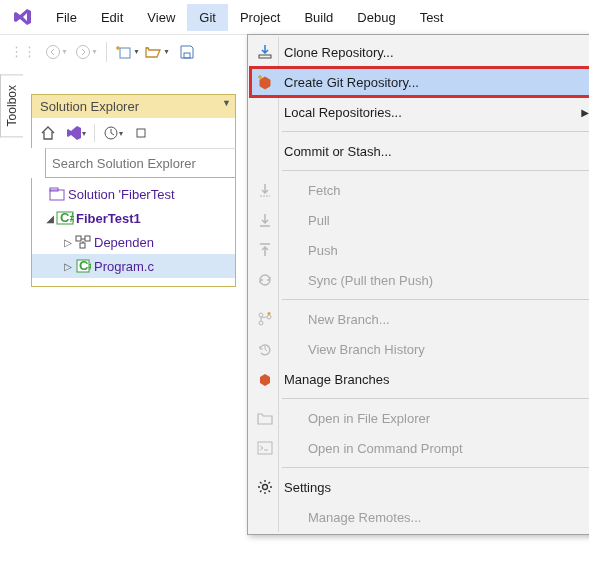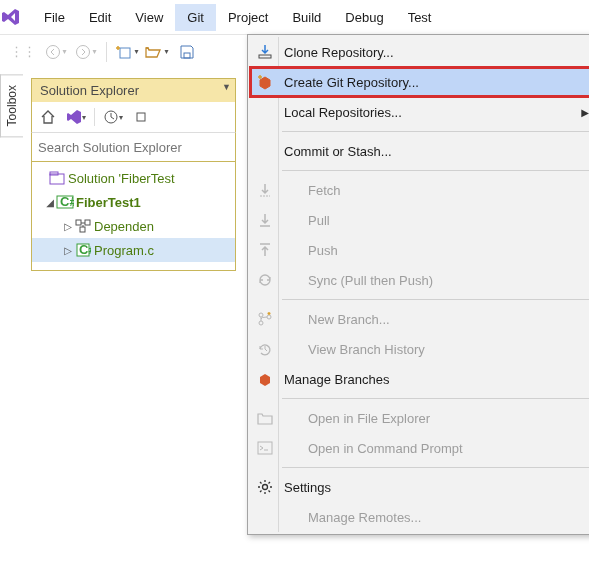--- a/index.html
+++ b/index.html
@@ -1,45 +1,45 @@
 <!DOCTYPE html>
 <html><head>
 <meta charset="utf-8">
 <style>
   * { margin: 0; padding: 0; box-sizing: border-box; font-family: "Segoe UI", Arial, sans-serif; font-size: 13px; }
   body { background: #fff; width: 589px; height: 586px; overflow: hidden; position: relative; }
 
-  .menubar { display: flex; align-items: center; height: 34px; background: #fff; padding-left: 0; }
+  .menubar { display: flex; align-items: center; height: 34px; background: #fff; padding-left: 12px; }
   .logo { width: 22px; height: 22px; margin-right: 10px; display:flex; align-items:center; justify-content:center;}
   .menubar .menu-item { padding: 6px 12px; color: #1b1b1b; cursor: default; }
   .menubar .menu-item.active { background: #d6e4f9; }
 
   .toolbar { display: flex; align-items: center; height: 34px; background: #fff; border-top: 1px solid #e5e5e5; padding-left: 6px; gap: 2px; }
   .tb-btn { width: 28px; height: 28px; display:flex; align-items:center; justify-content:center; color:#555; }
   .tb-btn.disabled { color:#bfbfbf; }
   .tb-sep { width:1px; height:20px; background:#ddd; margin:0 4px;}
 
   .body-row { display:flex; position:relative; height: calc(100% - 68px); }
   .sidebar-tab { writing-mode: vertical-rl; text-orientation: mixed; transform: rotate(180deg); background:#fff; border:1px solid #ccc; border-left:none; padding:10px 4px; color:#333; align-self:flex-start; margin-top:6px; font-size:12px;}
   
   .sol-panel { margin:10px 0 0 8px; width: 205px; }
-  .sol-header { background:#f6e6a9; border:1px solid #c8b65a; border-bottom:none; padding:4px 8px; font-size:13px; color:#4a4a4a; position:relative;}
+  .sol-header { background:#f6e6a9; border:1px solid #c8b65a; border-bottom:none; padding:4px 8px; font-size:13px; color:#4a4a4a; position:relative;margin-top:16px;}
   .sol-toolbar { display:flex; align-items:center; gap:4px; border:1px solid #c8b65a; border-top:none; border-bottom:none; background:#fff; height:30px; padding:0 4px;}
   .sol-tb-btn { width:24px; height:24px; display:flex; align-items:center; justify-content:center; color:#555;}
   .sol-tb-sep { width:1px; height:18px; background:#ddd; margin:0 2px;}
-  .sol-search { display:flex; align-items:center; border:1px solid #c8b65a; border-top:1px solid #ddd; background:#fff; height:30px;}
+  .sol-search { display:flex; align-items:center; border:1px solid #c8b65a; border-top:1px solid #ddd; background:#fff; height:30px;margin-left:14px;}
   .sol-search input { border:none; outline:none; flex:1; padding:0 6px; color:#666; font-size:13px; background:transparent;}
   
   .tree { border:1px solid #c8b65a; border-top:none; background:#fff; padding:4px 0 8px 0; }
   .tree-row { display:flex; align-items:center; height:24px; padding-left:4px; white-space:nowrap; overflow:hidden;}
   .tree-row.selected { background:#d6e6f7; }
   .tree-indent { display:inline-block; }
   .tree-arrow { width:12px; text-align:center; color:#555; font-size:10px;}
   .tree-icon { width:18px; display:inline-flex; align-items:center; justify-content:center; margin-right:2px;}
-  .tree-label { color:#4d7c0f; }
+  .tree-label { color:#4c1d95; }
   .tree-label.bold { font-weight:600; }
 
   
   .dropdown { position:absolute; top:34px; left:247px; width:355px; background:#f2f2f2; border:1px solid #a3a3a3; box-shadow:2px 2px 6px rgba(0,0,0,0.25); z-index:100; padding:2px;}
   .dropdown .gutter-line { position:absolute; left:30px; top:2px; bottom:2px; width:1px; background:#d8d8d8;}
   .dd-item { display:flex; align-items:center; height:30px; position:relative; padding-left:4px;}
   .dd-item.disabled .dd-label { color:#9e9e9e;margin-left:24px; }
   .dd-item.highlighted { background:#c0d6f7; }
   .dd-item.highlighted.boxed { outline:3px solid #d62f2f; outline-offset:-2px; }
   .dd-icon { width:22px; height:22px; display:flex; align-items:center; justify-content:center; margin-right:8px; color:#4b4b4b; flex-shrink:0;}

